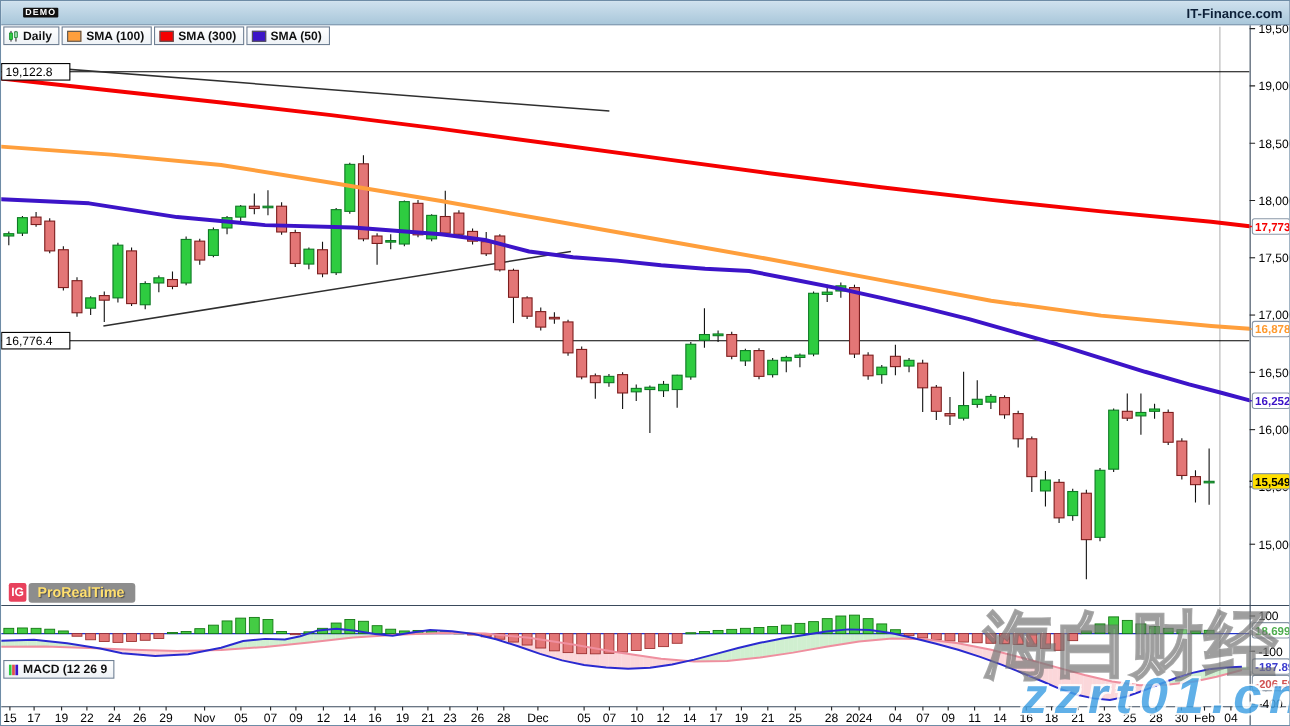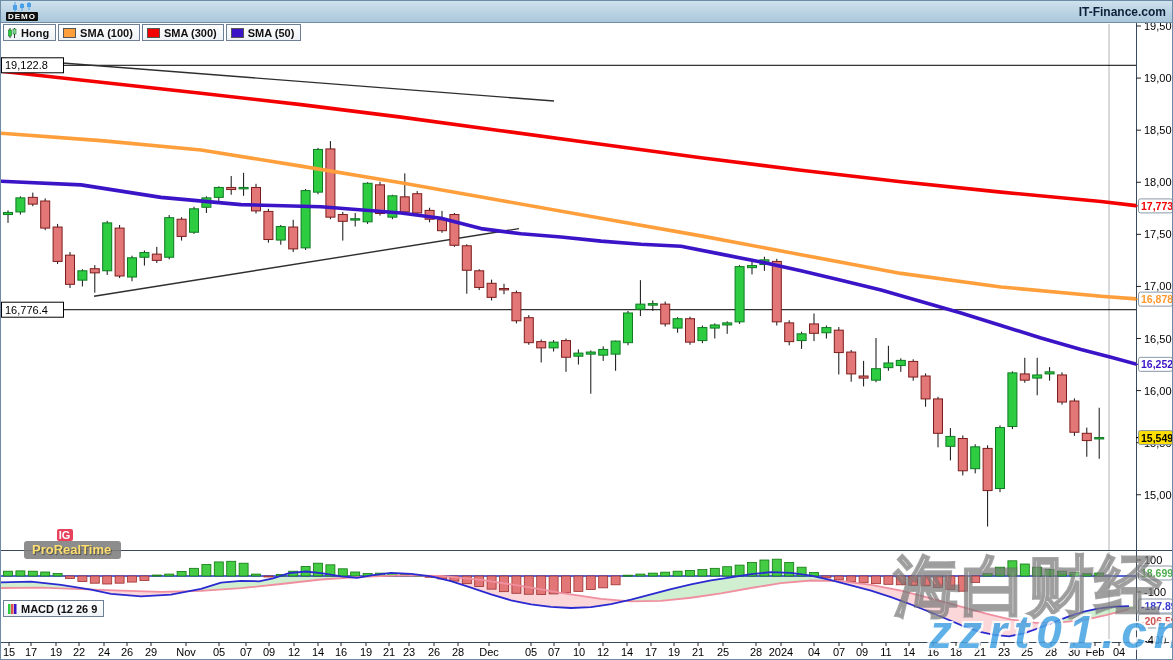--- a/index.html
+++ b/index.html
@@ -1,36 +1,36 @@
 <!DOCTYPE html>
 <html><head>
 <meta charset="utf-8">
 <style>
   html,body{margin:0;padding:0;background:#dfe8ef;}
   .app{position:relative;width:1173px;height:660px;overflow:hidden;background:#fff;
        font-family:"Liberation Sans",sans-serif;border:1px solid #6e8ca6;box-sizing:border-box;}
   .titlebar{position:absolute;left:0;top:0;width:100%;height:22px;z-index:10;
     background:linear-gradient(#cfe1ee,#a9c7da);border-bottom:1px solid #6e8ca6;
     display:flex;align-items:center;box-sizing:border-box;}
-  .demo-wrap{display:flex;flex-direction:column;align-items:center;margin-left:6px;width:30px;}
+  .demo-wrap{display:flex;flex-direction:row;align-items:center;margin-left:20px;width:30px;}
   .demo-badge{background:#101010;color:#fff;font-size:8px;font-weight:bold;letter-spacing:1px;
     padding:0 2px;line-height:9px;border-radius:1px;}
   .title-text{font-size:12px;font-weight:bold;color:#0d2038;margin-left:8px;white-space:nowrap;}
   .provider{margin-left:auto;margin-right:6px;font-size:12px;font-weight:bold;color:#0d2038;text-align:right;}
   .legend-row{position:absolute;left:2px;top:23px;display:flex;gap:2px;z-index:5;}
   .tab{display:flex;align-items:center;gap:4px;padding:1px 6px 1px 4px;height:13px;
     background:linear-gradient(#ffffff,#eef2f6);border:1px solid #6e7f93;
     font-size:11px;font-weight:bold;color:#101010;white-space:nowrap;}
   .swatch{width:11px;height:8px;display:inline-block;border:1px solid #555;}
   .macd-tab{position:absolute;left:2px;top:551px;z-index:5;margin-top:48px;}
-  .prt-logo{position:absolute;left:7px;top:528px;z-index:5;display:flex;align-items:center;height:19px;flex-direction:column;}
+  .prt-logo{position:absolute;left:7px;top:528px;z-index:5;display:flex;align-items:center;height:19px;}
   .ig-box{background:#e8415c;color:#fff;font-weight:bold;font-size:11px;width:16px;height:17px;
     display:flex;align-items:center;justify-content:center;border-radius:2px;}
   .prt-pill{background:rgba(125,125,125,.88);color:#ffdf6e;font-size:13px;font-weight:bold;
-    padding:1px 10px 2px 8px;border-radius:3px;margin-left:16px;text-shadow:1px 1px 1px rgba(0,0,0,.45);}
+    padding:1px 10px 2px 8px;border-radius:3px;margin-left:2px;text-shadow:1px 1px 1px rgba(0,0,0,.45);}
   .wm-cjk{position:absolute;left:893px;top:541px;z-index:8;font-size:66px;font-weight:bold;
     color:rgba(205,205,205,.40);-webkit-text-stroke:2px rgba(95,95,95,.55);letter-spacing:1px;
     white-space:nowrap;pointer-events:none;}
   .wm-url{position:absolute;left:928px;top:604px;z-index:9;font-size:46px;font-weight:bold;font-style:italic;
     color:#45a3e4;letter-spacing:7px;white-space:nowrap;pointer-events:none;opacity:.85;
     text-shadow:-2px -2px 0 #fff,2px -2px 0 #fff,-2px 2px 0 #fff,2px 2px 0 #fff;}
   svg text{font-family:"Liberation Sans",sans-serif;}
 </style>
 </head>
 <body>
@@ -787,21 +787,21 @@
   </div>
 
   <div class="legend-row">
     <div class="tab">
       <svg width="9" height="10" viewBox="0 0 9 10">
         <line x1="2" y1="0" x2="2" y2="10" stroke="#333" stroke-width="1"></line>
         <rect x="0.5" y="2" width="3" height="6" fill="#2ecc40" stroke="#0e7a24" stroke-width="0.6"></rect>
         <line x1="6.5" y1="0" x2="6.5" y2="10" stroke="#333" stroke-width="1"></line>
         <rect x="5" y="1" width="3" height="5" fill="#8fd6a0" stroke="#0e7a24" stroke-width="0.6"></rect>
       </svg>
-      <span>Hong</span>
+      <span>Daily</span>
     </div>
     <div class="tab">
       <span class="swatch" style="background:#ff9f3c"></span>
       <span>SMA (100)</span>
     </div>
     <div class="tab">
       <span class="swatch" style="background:#f50000"></span>
       <span>SMA (300)</span>
     </div>
     <div class="tab">

